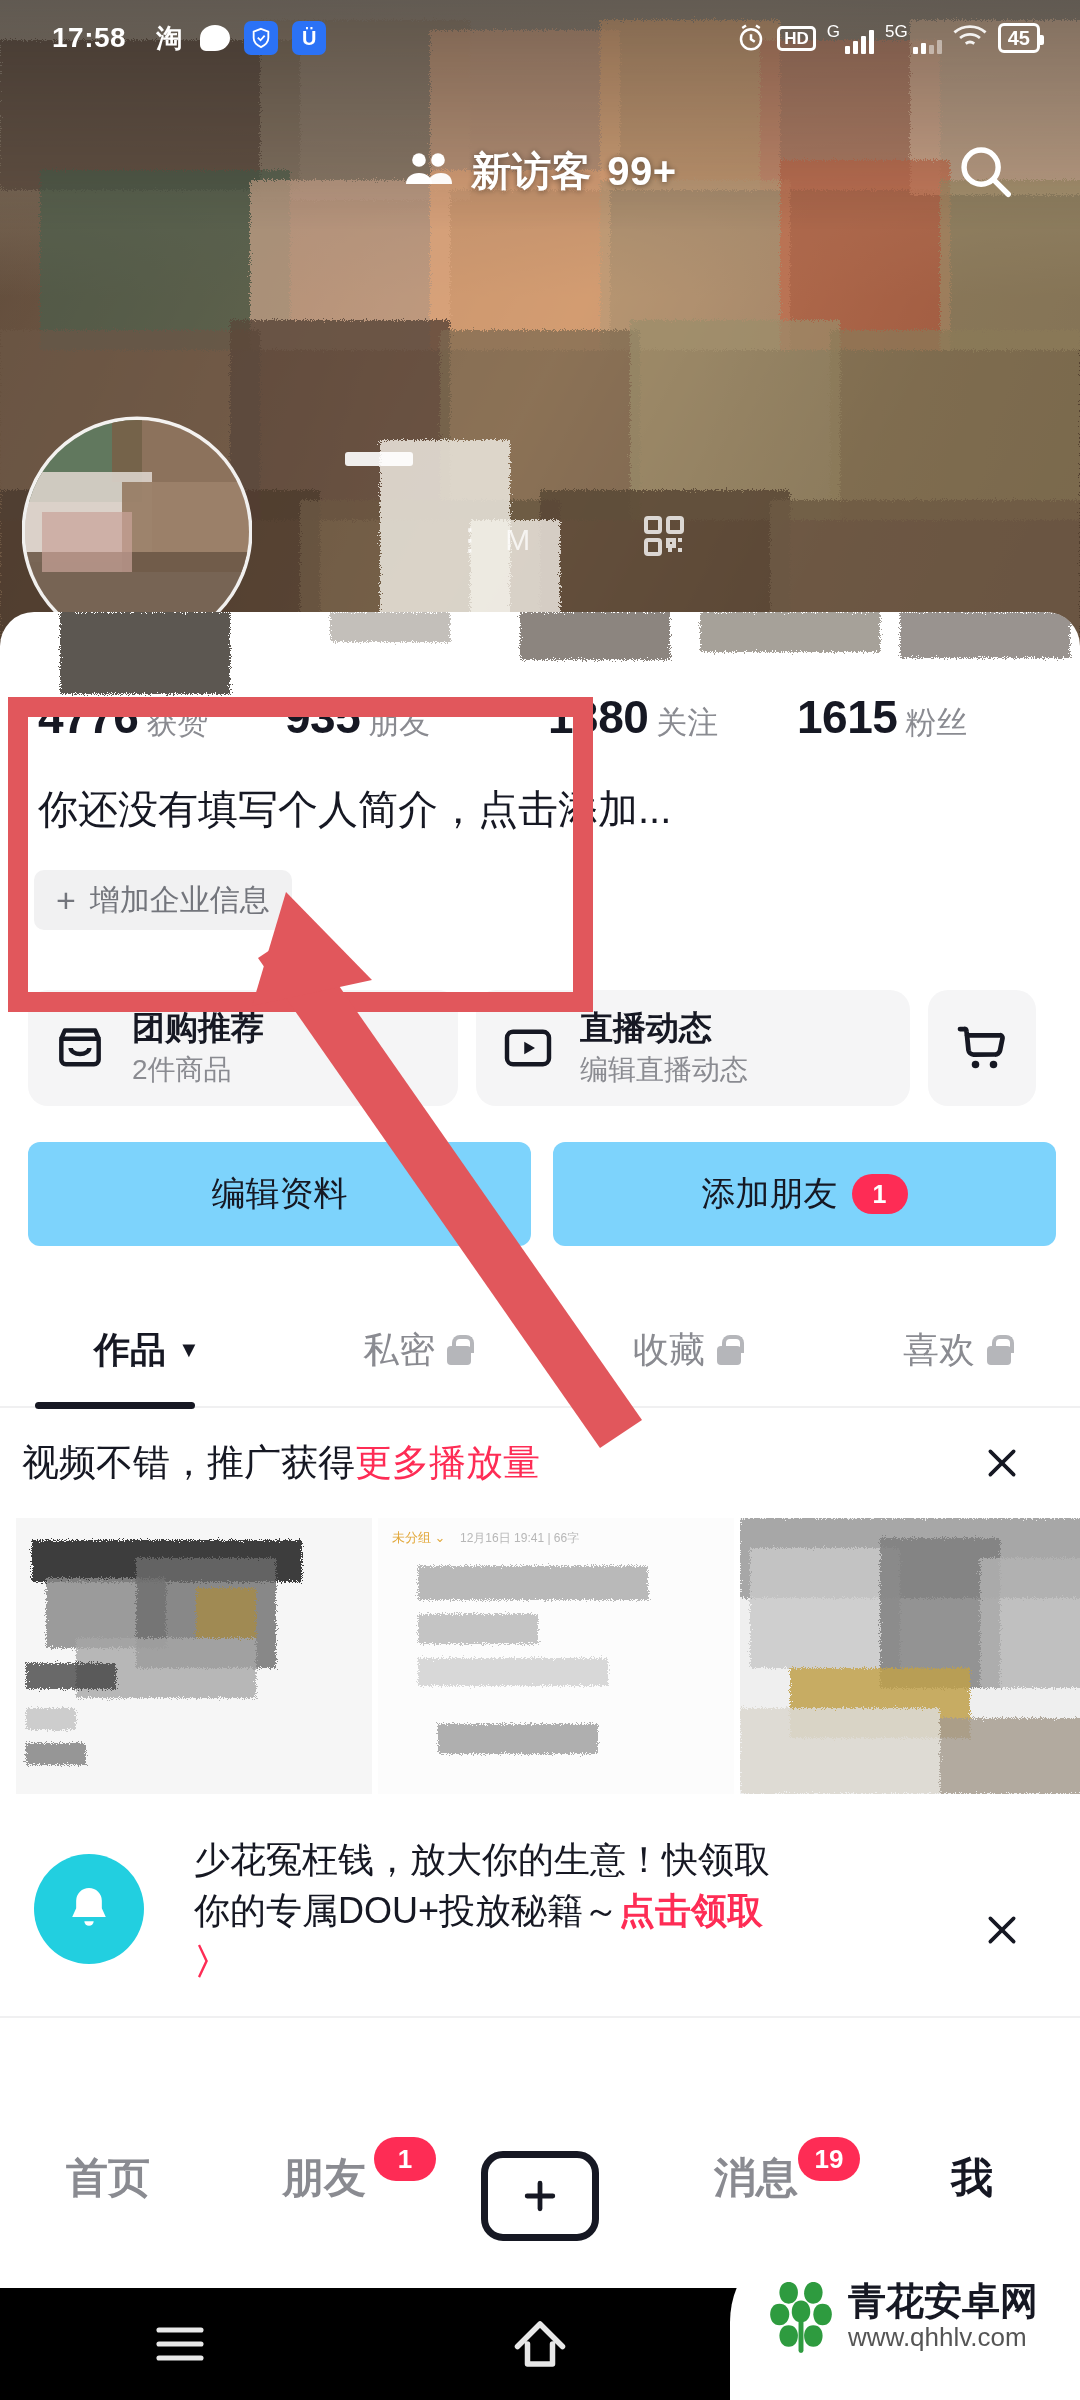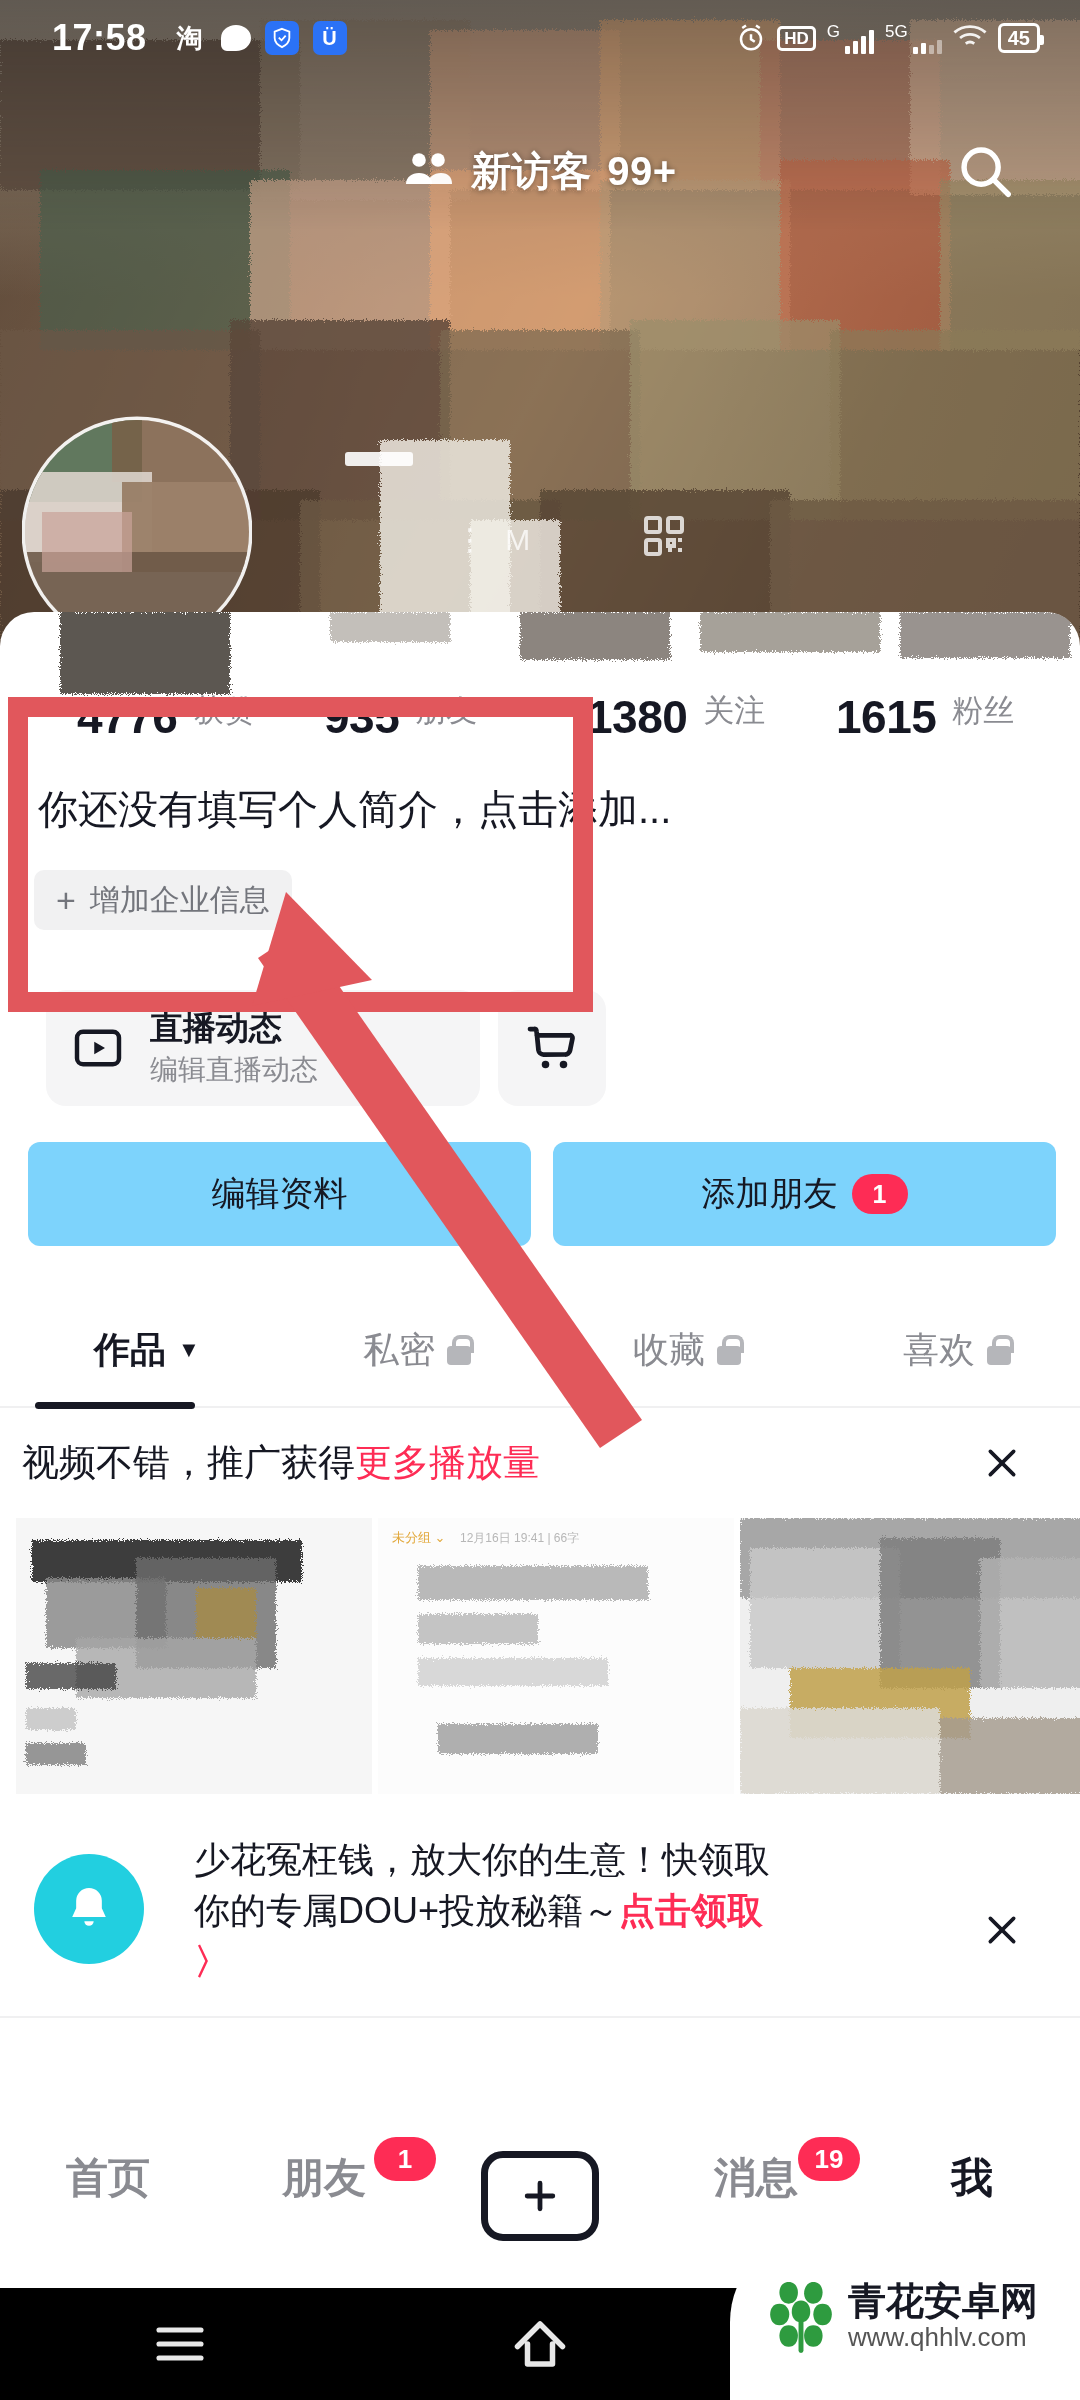--- a/index.html
+++ b/index.html
@@ -29,21 +29,21 @@
   .banner-dim{
     position:absolute;left:0;top:0;width:1080px;height:230px;
     background:linear-gradient(180deg,rgba(0,0,0,.34),rgba(0,0,0,0));
   }
 
   
   .statusbar{
     position:absolute;left:0;top:0;width:1080px;height:76px;
     display:flex;align-items:center;color:#fff;z-index:40;
   }
-  .sb-time{font-size:36px;font-weight:600;letter-spacing:.5px;margin-left:52px;}
+  .sb-time{font-size:28px;font-weight:600;letter-spacing:.5px;margin-left:52px;}
   .sb-left-icons{display:flex;align-items:center;gap:14px;margin-left:26px;}
   .sb-ico{width:34px;height:34px;display:flex;align-items:center;justify-content:center;
           font-size:22px;line-height:1;color:#fff;}
   .sb-ico.tao{font-size:26px;font-weight:700;}
   .sb-ico.bubble{background:#fff;border-radius:50% 50% 50% 6px;width:30px;height:26px;}
   .sb-ico.shield{background:#2b72f6;border-radius:7px;}
   .sb-ico.bug{background:#2b72f6;border-radius:7px;font-weight:700;font-size:20px;}
   .sb-right{margin-left:auto;display:flex;align-items:center;gap:11px;margin-right:40px;}
   .sb-r{font-size:21px;color:#fff;display:flex;align-items:flex-end;}
   .sb-hd{border:3px solid #fff;border-radius:5px;font-size:17px;font-weight:700;padding:1px 4px;line-height:1;}
@@ -67,21 +67,21 @@
 
   
   .card{
     position:absolute;left:0;top:612px;width:1080px;height:1480px;
     background:#fff;border-radius:34px 34px 0 0;z-index:20;
   }
   
   .card-smudge{position:absolute;left:0;top:0;width:1080px;height:118px;overflow:hidden;border-radius:34px 34px 0 0;}
 
   .stats{position:absolute;left:0;top:78px;width:1080px;height:70px;display:flex;align-items:baseline;}
-  .stat{display:flex;align-items:flex-start;gap:16px;margin-left:39px;}
+  .stat{display:flex;align-items:flex-end;gap:8px;}
   .stat .num{font-size:46px;font-weight:700;color:#161823;letter-spacing:-.5px;}
   .stat .lab{font-size:31px;color:#8a8b91;}
   .stat.s1{position:absolute;left:38px;}
   .stat.s2{position:absolute;left:285px;}
   .stat.s3{position:absolute;left:548px;}
   .stat.s4{position:absolute;left:797px;}
 
   .bio{position:absolute;left:38px;top:172px;width:1000px;font-size:40px;color:#161823;
        line-height:1.25;white-space:nowrap;overflow:hidden;}
   .ent-btn{position:absolute;left:34px;top:258px;height:60px;display:inline-flex;align-items:center;gap:14px;
@@ -353,20 +353,35 @@
     </div>
 
     <div class="bio">你还没有填写个人简介，点击添加...</div>
 
     <div class="ent-btn">
       <span class="plus">+</span>
       <span>增加企业信息</span>
     </div>
 
     <div class="srow">
+      <div class="chip group">
+        <div class="icobox">
+          <svg width="56" height="56" viewBox="0 0 24 24">
+              <g fill="none" stroke="#161823" stroke-width="1.9" stroke-linejoin="round">
+            <path d="M4 8h16v9a2 2 0 01-2 2H6a2 2 0 01-2-2z"></path>
+                <path d="M4 8l1.5-3.5h13L20 8"></path>
+            <path d="M8 12c0 1.4 1.8 2.6 4 2.6s4-1.2 4-2.6"></path>
+              </g>
+            </svg>
+        </div>
+        <div class="txt">
+          <div class="t1">团购推荐</div>
+          <div class="t2">2件商品</div>
+        </div>
+      </div>
       <div class="chip live">
         <div class="icobox">
           <svg width="56" height="56" viewBox="0 0 24 24">
               <g fill="none" stroke="#161823" stroke-width="1.9" stroke-linejoin="round">
             <rect x="3" y="5" width="18" height="14" rx="2.6"></rect>
                 <path d="M10.4 9.3l4.6 2.7-4.6 2.7z" fill="#161823" stroke="none"></path>
               </g>
             </svg>
         </div>
         <div class="txt">

